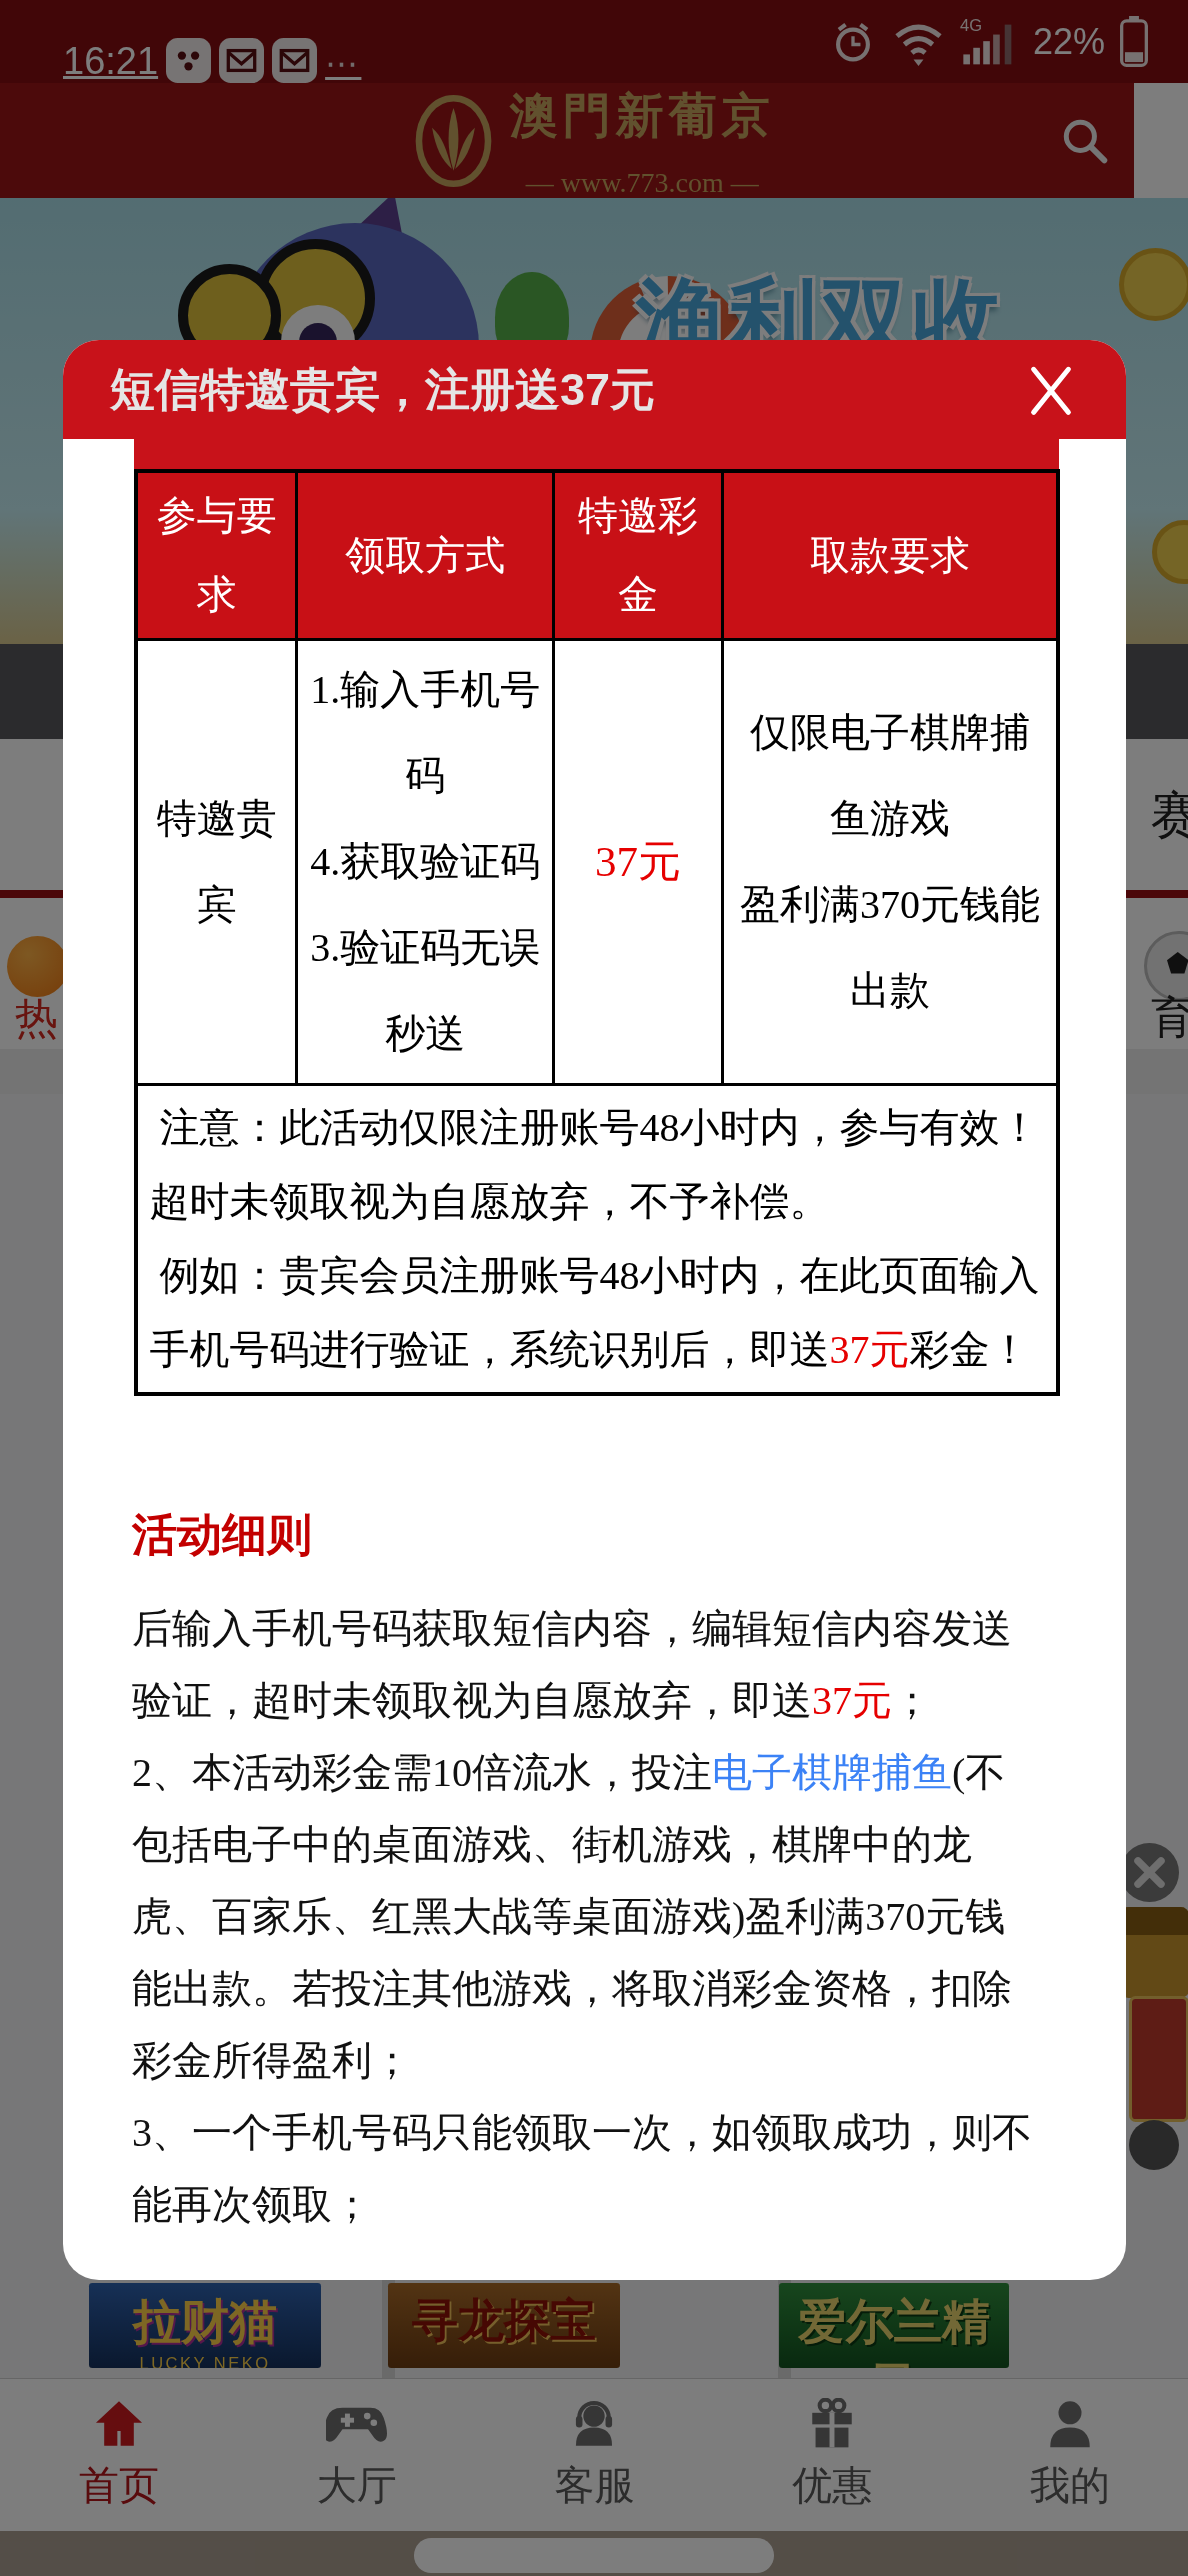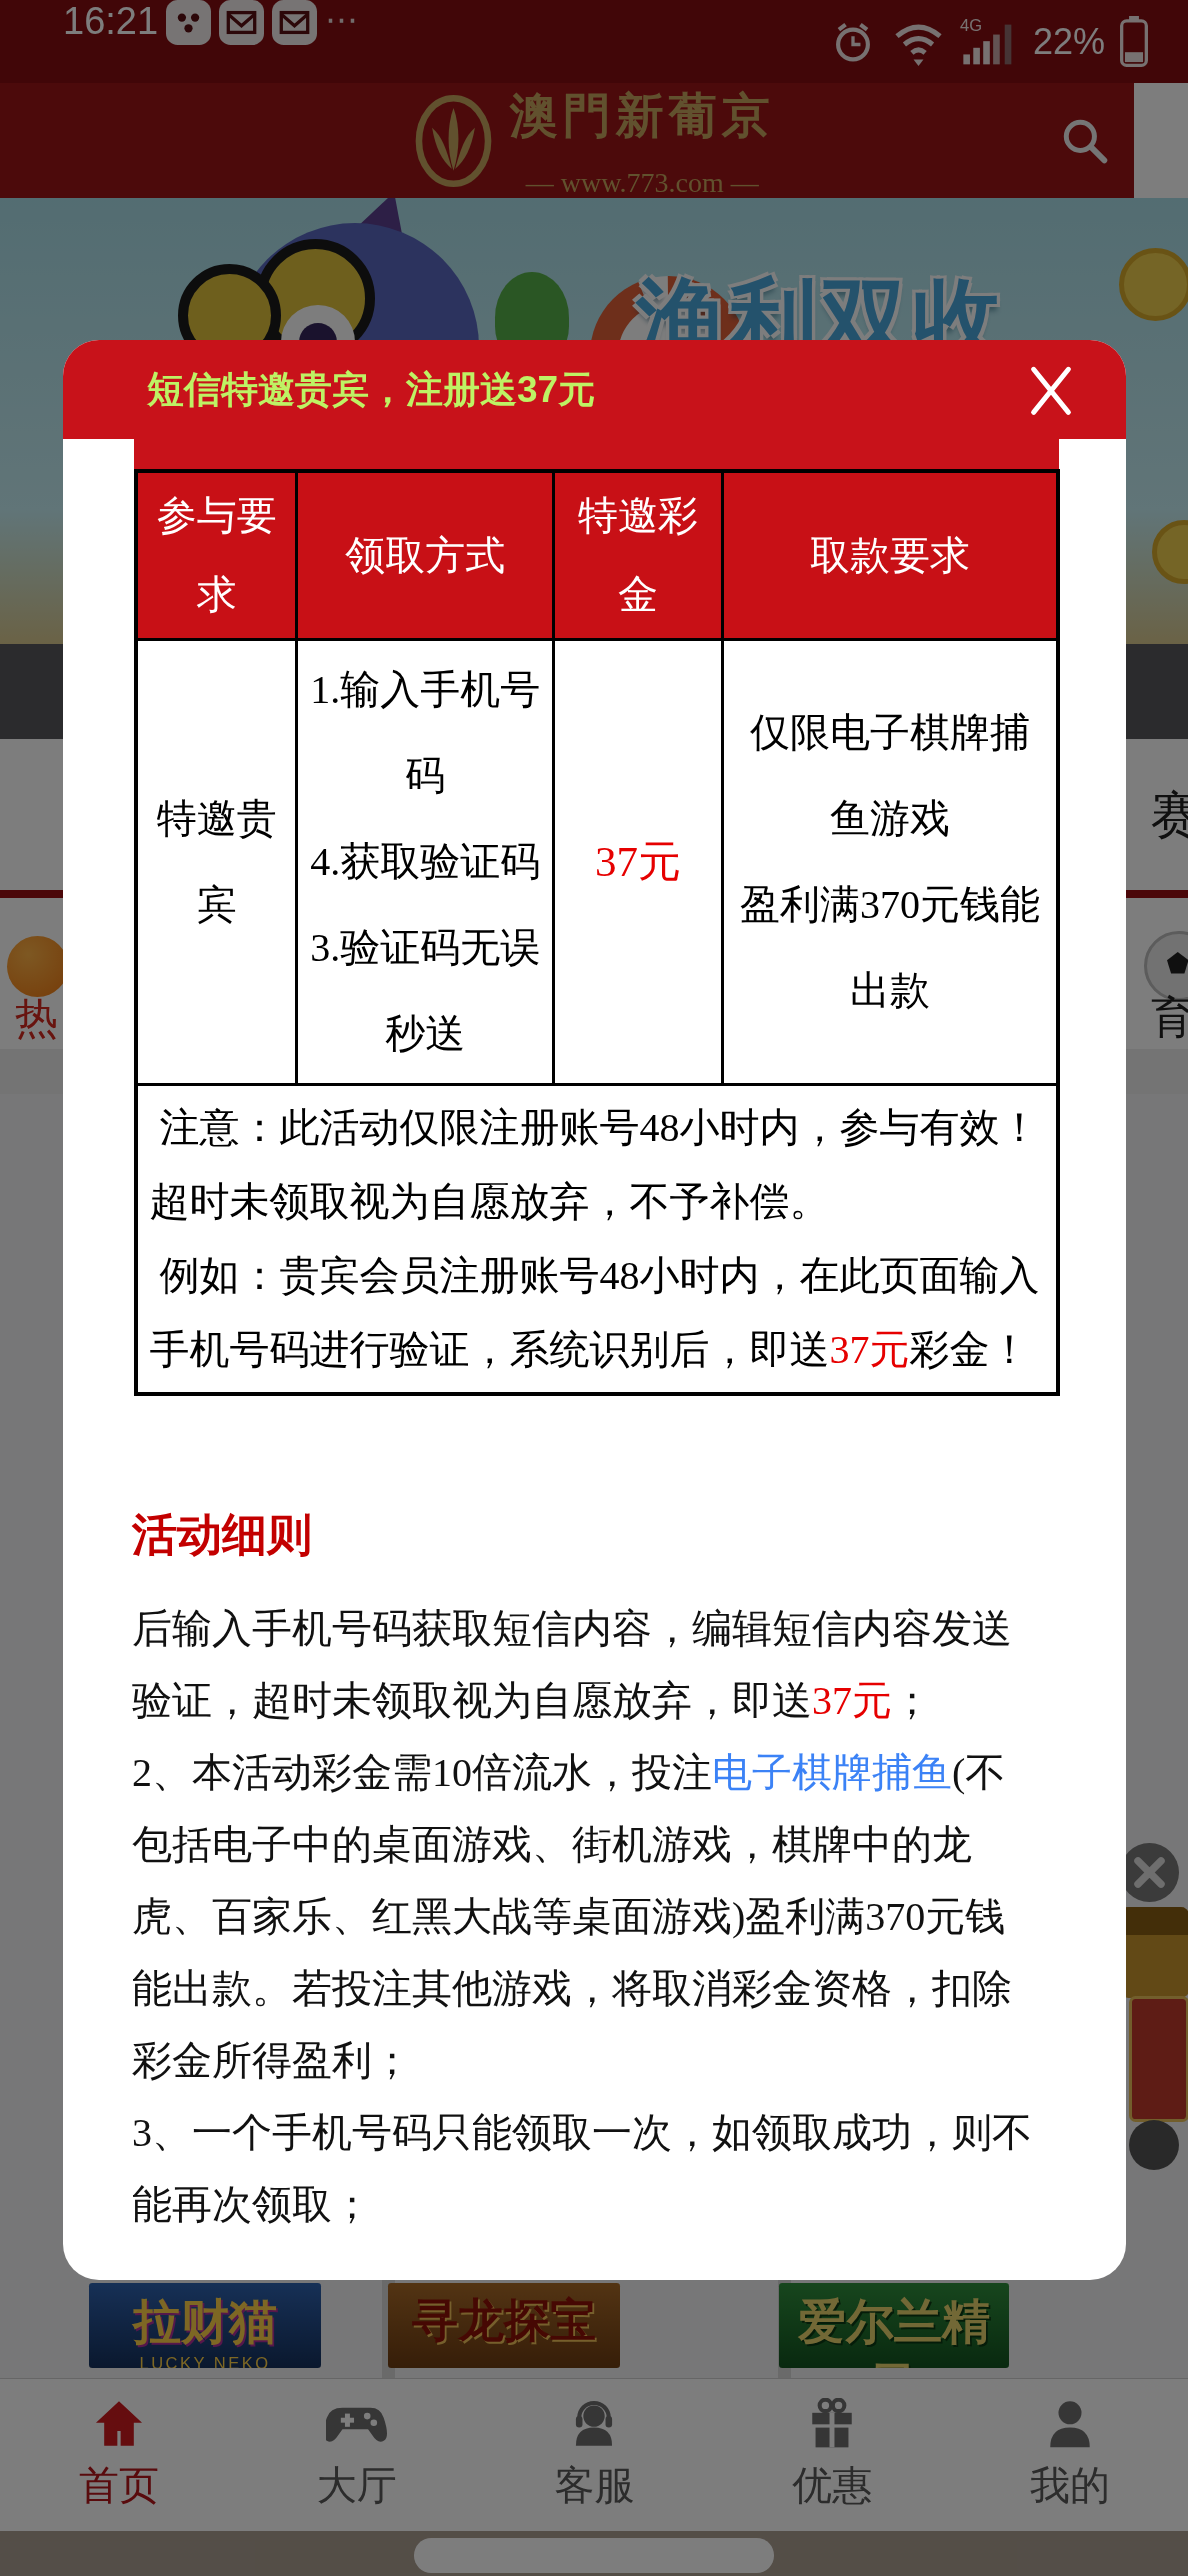--- a/index.html
+++ b/index.html
@@ -2,21 +2,21 @@
 <html style="font-size:13.2px"><head>
 <meta charset="utf-8">
 <style>
   html,body{margin:0;padding:0;background:#000;}
   .screen{position:relative;width:1189px;height:2576px;background:#fff;overflow:hidden;
           font-family:"Liberation Sans",sans-serif;}
   .abs{position:absolute;}
 
   
   .statusbar{left:0;top:0;width:1189px;height:83px;background:#860e11;color:#fff;}
-  .sb-left{position:absolute;left:63px;top:0;height:83px;display:flex;align-items:flex-start;gap:8px;}
+  .sb-left{position:absolute;left:63px;top:0;height:83px;display:flex;align-items:flex-end;gap:8px;text-decoration:underline;}
   .sb-time{font-size:38px;}
   .sb-chip{width:45px;height:45px;background:#f3eded;border-radius:11.6px;position:relative;}
   .sb-chip svg{position:absolute;left:5.8px;top:5.8px;}
   .sb-dots{font-size:33px;color:#e9dada;letter-spacing:3.3px;}
   .sb-right{position:absolute;right:41px;top:0;height:83px;display:flex;align-items:center;gap:15px;}
   .sb-batt-text{font-size:36px;}
 
   
   .appheader{left:0;top:83px;width:1134px;height:116px;background:#9c1518;}
   .logo-wrap{position:absolute;left:0;top:0;width:1189px;height:116px;display:flex;justify-content:center;align-items:center;gap:16.5px;}
@@ -88,21 +88,21 @@
   .nav-item .nav-label{font-size:40px;color:#5a5a5a;}
   .nav-item.active{color:#cf1b20;}
   .nav-item.active .nav-label{color:#b5171c;}
   .gesture{left:0;top:2531px;width:1189px;height:45px;background:#ab9f92;}
   .pill{position:absolute;left:414px;top:6.6px;width:360px;height:35px;border-radius:17.3px;background:#fff;}
 
   
   .overlay{left:0;top:0;width:1189px;height:2576px;background:rgba(0,0,0,0.51);z-index:50;}
   .modal{left:63px;top:340px;width:1063px;height:1940px;background:#fff;border-radius:36px;z-index:60;overflow:hidden;}
   .modal-head{height:99px;background:#c8121a;display:flex;align-items:center;}
-  .modal-title{color:#bef264;font-size:37px;font-weight:bold;padding-left:84px;flex:1;}
+  .modal-title{color:#e5e5e5;font-size:45px;font-weight:bold;padding-left:47px;flex:1;}
   .modal-close{width:58px;height:58px;margin-right:46px;cursor:pointer;}
   .table-strip{height:30px;background:#c8121a;margin:0 67px 0 71px;}
   table.promo{border-collapse:collapse;table-layout:fixed;width:926px;margin-left:71px;
       font-family:"Liberation Serif","DejaVu Serif",serif;font-size:40px;color:#000;border:4.1px solid #000;}
   table.promo th,table.promo td{border:3.3px solid #000;padding:3.3px 5px;text-align:center;vertical-align:middle;}
   table.promo th{background:#c81016;color:#fff;font-weight:normal;height:153px;}
   .c1{width:17%;}.c2{width:28%;}.c3{width:18%;}.c4{width:37%;}
   th .ln{line-height:79px;}
   td .ln{line-height:86px;}
   .ln{white-space:pre-wrap;}

